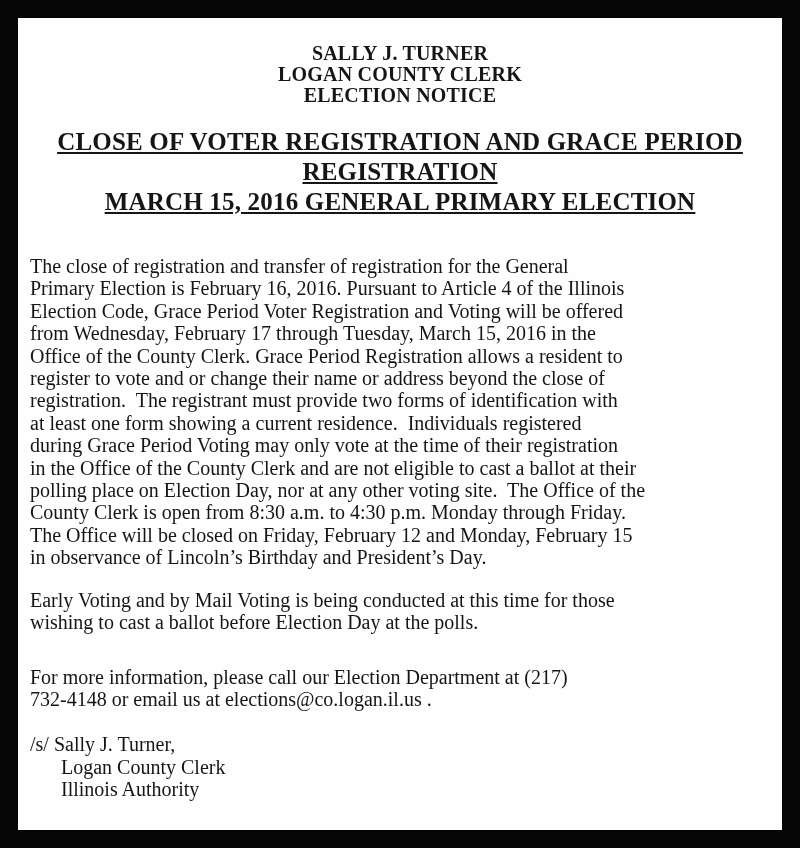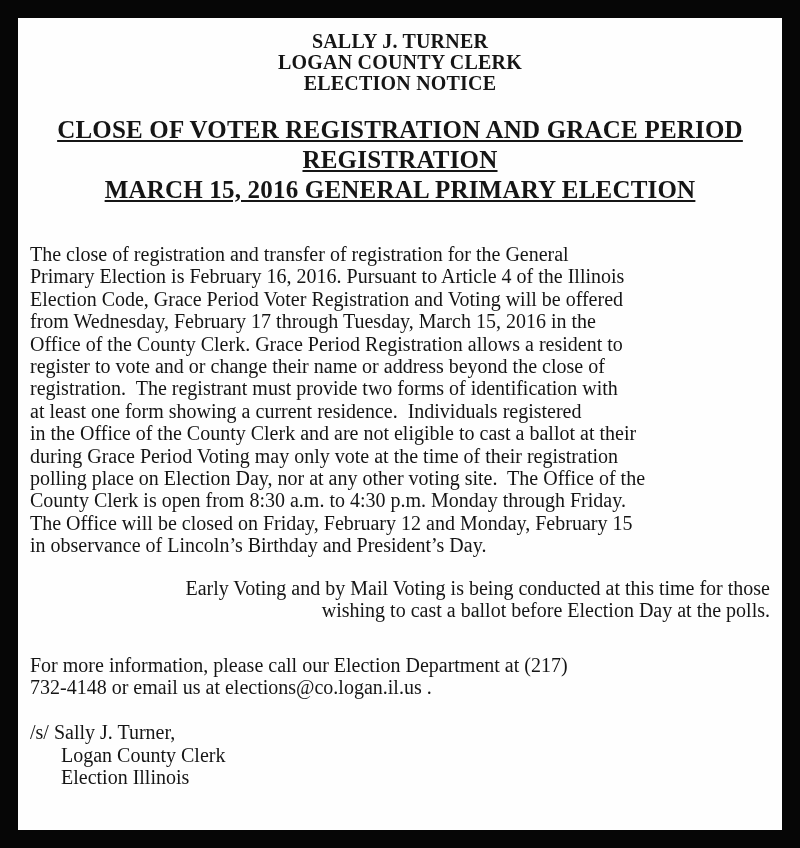--- a/index.html
+++ b/index.html
@@ -16,21 +16,21 @@
     overflow: hidden;
   }
   .page {
     position: absolute;
     left: 18px;
     top: 18px;
     width: 764px;
     height: 812px;
     background: #fefefe;
     box-sizing: border-box;
-    padding: 0 12px;
+    padding: 12px 12px;
     overflow: hidden;
   }
   .line {
     white-space: pre; 
   }
   .header-block {
     margin-top: 13px;
     text-align: center;
     font-weight: bold;
     font-size: 20px;
@@ -44,21 +44,21 @@
     font-size: 25px;
     line-height: 30px;
     letter-spacing: 0.2px;
     text-decoration: underline;
   }
   .para {
     font-size: 20px;
     line-height: 22.4px;
   }
   .para-0 { margin-top: 38px; }
-  .para-1 { margin-top: 20px; text-align: right; }
+  .para-1 { margin-top: 20px; }
   .para-2 { margin-top: 32px; }
   .signature-block {
     margin-top: 23px;
     font-size: 20px;
     line-height: 22.4px;
   }
   .signature-block .line + .line {
     padding-left: 31px;
   }
 </style>
@@ -81,37 +81,37 @@
 
   <div class="para para-0">
       <div class="line">The close of registration and transfer of registration for the General</div>
       <div class="line">Primary Election is February 16, 2016. Pursuant to Article 4 of the Illinois</div>
       <div class="line">Election Code, Grace Period Voter Registration and Voting will be offered</div>
       <div class="line">from Wednesday, February 17 through Tuesday, March 15, 2016 in the</div>
       <div class="line">Office of the County Clerk. Grace Period Registration allows a resident to</div>
       <div class="line">register to vote and or change their name or address beyond the close of</div>
       <div class="line">registration.  The registrant must provide two forms of identification with</div>
       <div class="line">at least one form showing a current residence.  Individuals registered</div>
+      <div class="line">during Grace Period Voting may only vote at the time of their registration</div>
       <div class="line">in the Office of the County Clerk and are not eligible to cast a ballot at their</div>
-      <div class="line">during Grace Period Voting may only vote at the time of their registration</div>
       <div class="line">polling place on Election Day, nor at any other voting site.  The Office of the</div>
       <div class="line">County Clerk is open from 8:30 a.m. to 4:30 p.m. Monday through Friday.</div>
       <div class="line">The Office will be closed on Friday, February 12 and Monday, February 15</div>
       <div class="line">in observance of Lincoln’s Birthday and President’s Day.</div>
     </div>
 
   <div class="para para-1">
       <div class="line">Early Voting and by Mail Voting is being conducted at this time for those</div>
       <div class="line">wishing to cast a ballot before Election Day at the polls.</div>
     </div>
 
   <div class="para para-2">
       <div class="line">For more information, please call our Election Department at (217)</div>
       <div class="line">732-4148 or email us at elections@co.logan.il.us .</div>
     </div>
 
   <div class="signature-block">
       <div class="line">/s/ Sally J. Turner,</div>
       <div class="line">Logan County Clerk</div>
-      <div class="line">Election Illinois</div>
+      <div class="line">Illinois Authority</div>
     </div>
 
 </div>
 
 </body></html>

